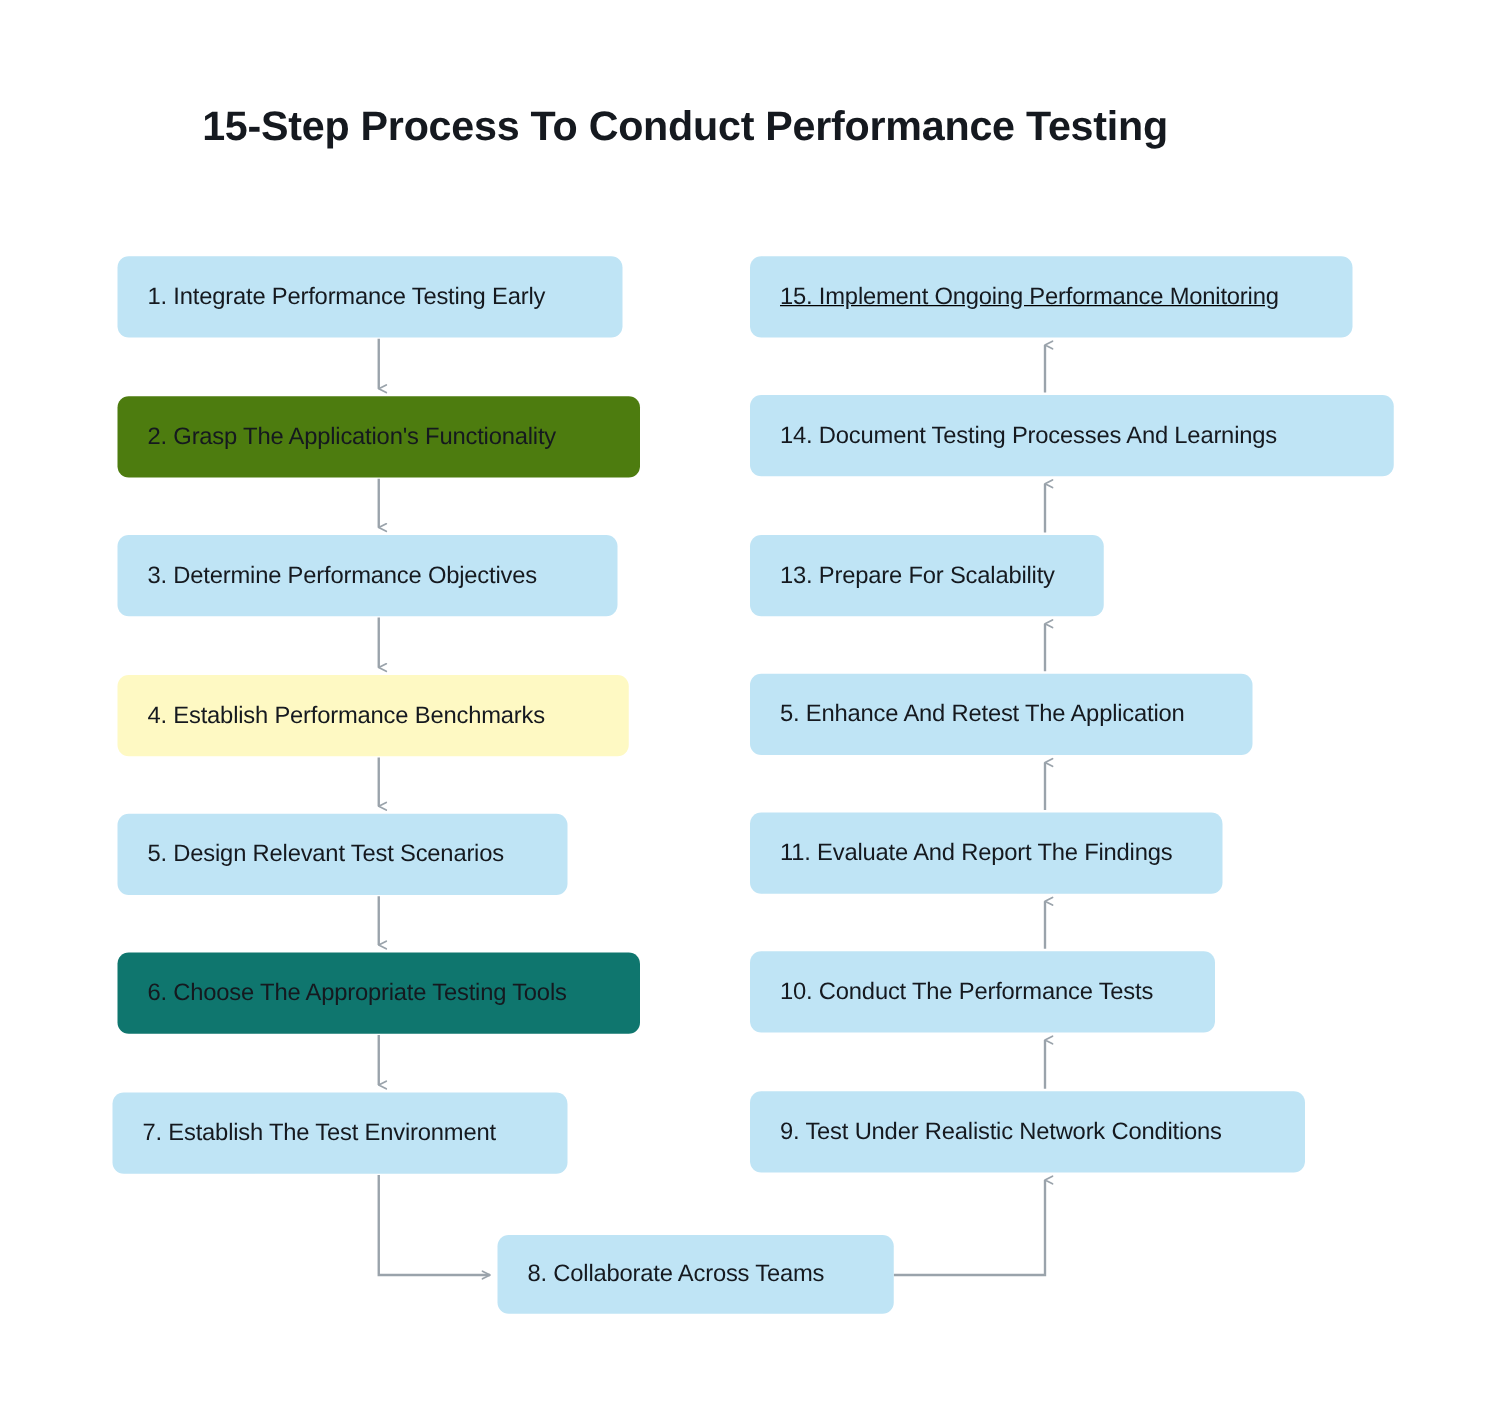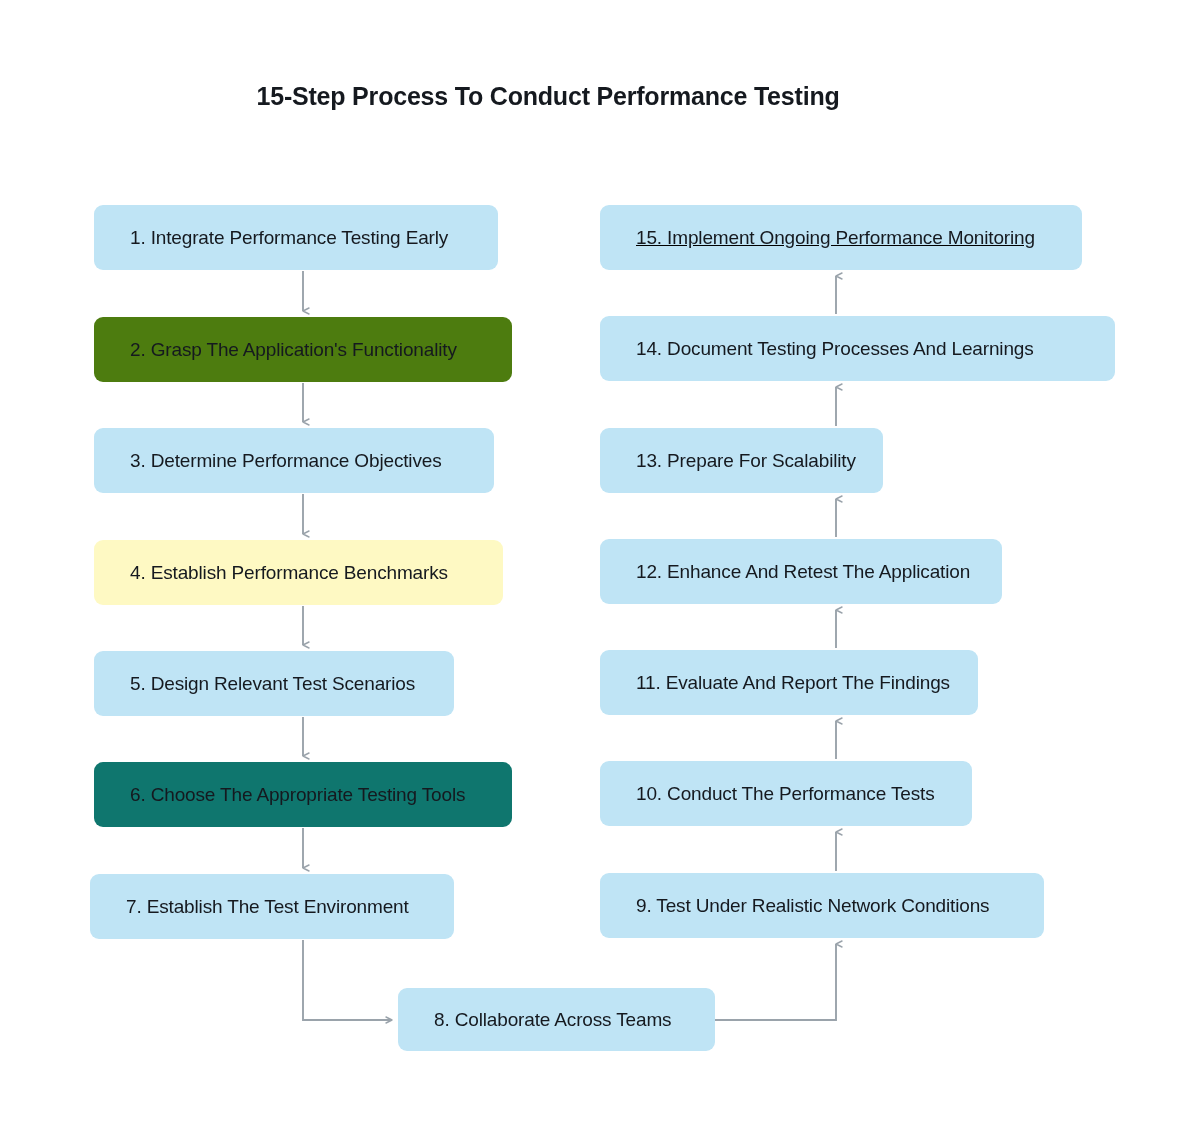--- a/index.html
+++ b/index.html
@@ -18,42 +18,42 @@
     height: 1133px;
     background: #ffffff;
     overflow: hidden;
   }
   #title {
     position: absolute;
     left: 0;
     top: 82px;
     width: 1096px;
     text-align: center;
-    font-size: 25px;
+    font-size: 33px;
     font-weight: bold;
     letter-spacing: -0.2px;
     color: #15191f;
     white-space: nowrap;
   }
   #connectors {
     position: absolute;
     left: 0;
     top: 0;
     width: 1200px;
     height: 1133px;
     pointer-events: none;
   }
   .step-box {
     position: absolute;
     box-sizing: border-box;
     background: #bfe4f5;
     border-radius: 9px;
     display: flex;
     align-items: center;
-    padding-left: 36px;
+    padding-left: 24px;
     padding-right: 18px;
   }
   .step-label {
     font-size: 19px;
     font-weight: 500;
     color: #15191f;
     white-space: nowrap;
     letter-spacing: -0.15px;
   }
 </style>
@@ -124,21 +124,21 @@
   <div class="step-box" style="left: 600px; top: 873px; width: 444px; height: 65px; background: rgb(191, 228, 245);">
     <span class="step-label">9. Test Under Realistic Network Conditions</span>
   </div>
   <div class="step-box" style="left: 600px; top: 761px; width: 372px; height: 65px; background: rgb(191, 228, 245);">
     <span class="step-label">10. Conduct The Performance Tests</span>
   </div>
   <div class="step-box" style="left: 600px; top: 650px; width: 378px; height: 65px; background: rgb(191, 228, 245);">
     <span class="step-label">11. Evaluate And Report The Findings</span>
   </div>
   <div class="step-box" style="left: 600px; top: 539px; width: 402px; height: 65px; background: rgb(191, 228, 245);">
-    <span class="step-label">12. Enhance And Retest The Application</span>
+    <span class="step-label">5. Enhance And Retest The Application</span>
   </div>
   <div class="step-box" style="left: 600px; top: 428px; width: 283px; height: 65px; background: rgb(191, 228, 245);">
     <span class="step-label">13. Prepare For Scalability</span>
   </div>
   <div class="step-box" style="left: 600px; top: 316px; width: 515px; height: 65px; background: rgb(191, 228, 245);">
     <span class="step-label">14.  Document Testing Processes And Learnings</span>
   </div>
   <div class="step-box" style="left: 600px; top: 205px; width: 482px; height: 65px; background: rgb(191, 228, 245); text-decoration: underline;">
     <span class="step-label">15.  Implement Ongoing Performance Monitoring</span>
   </div>

